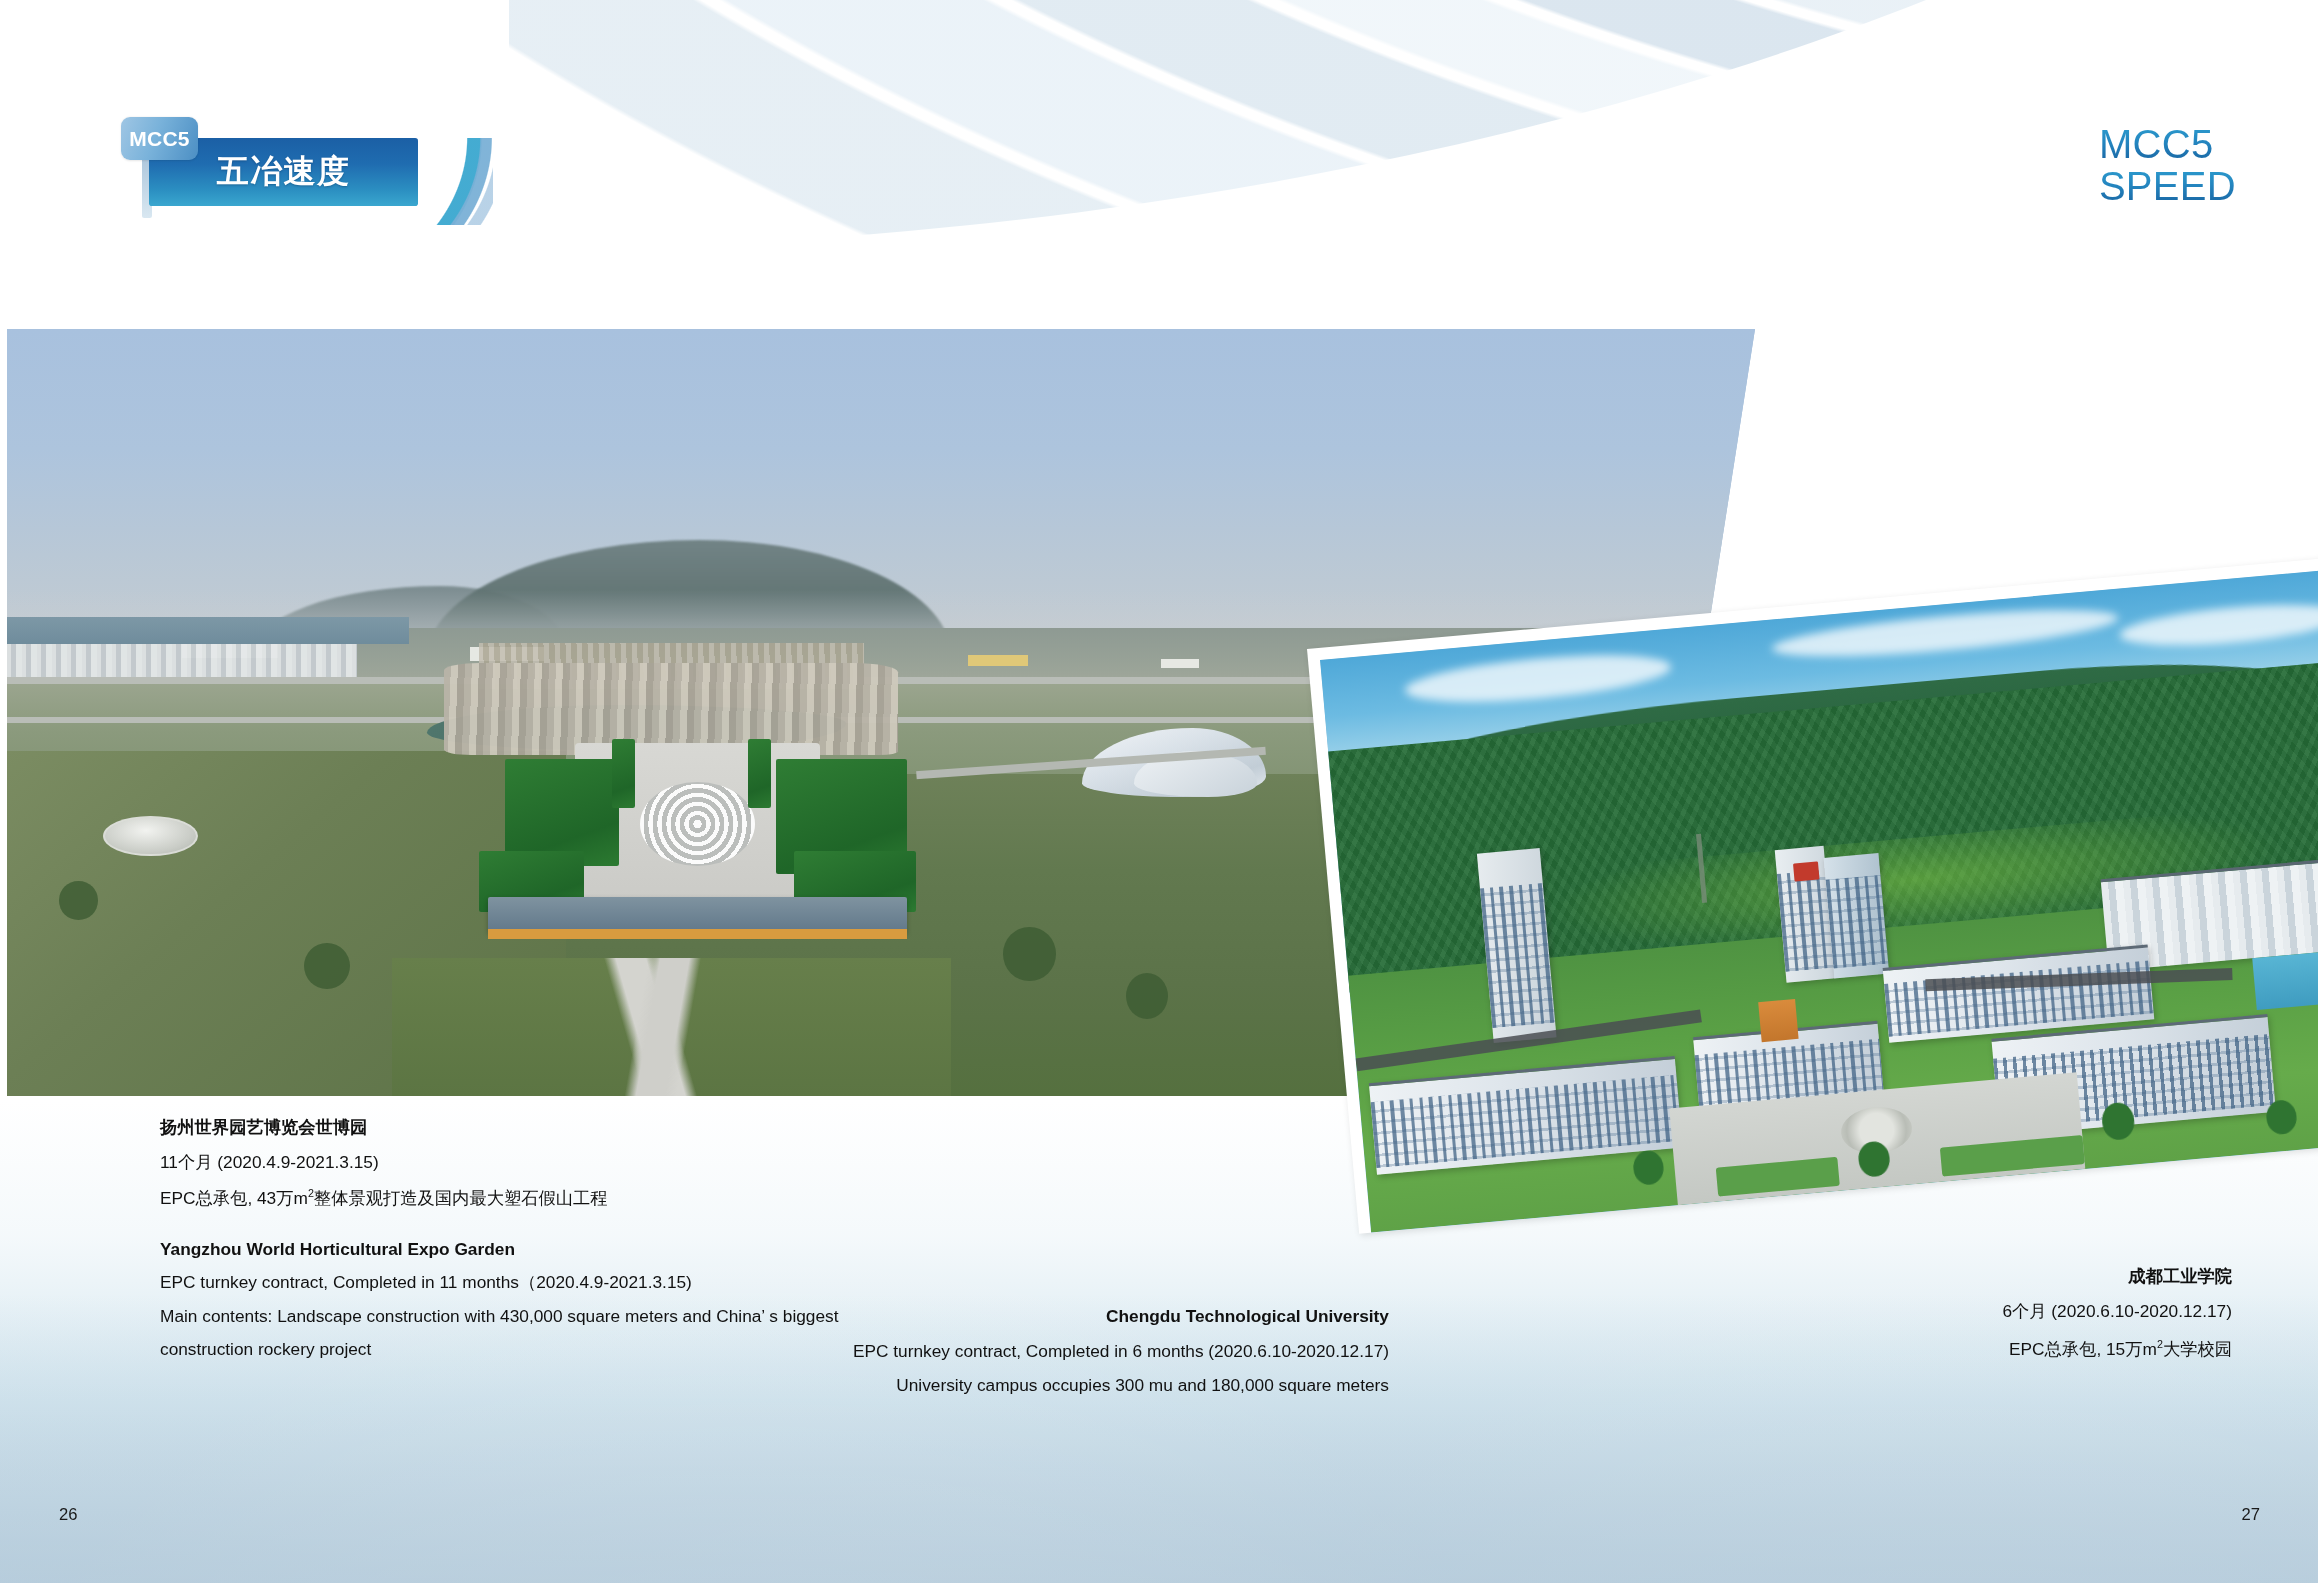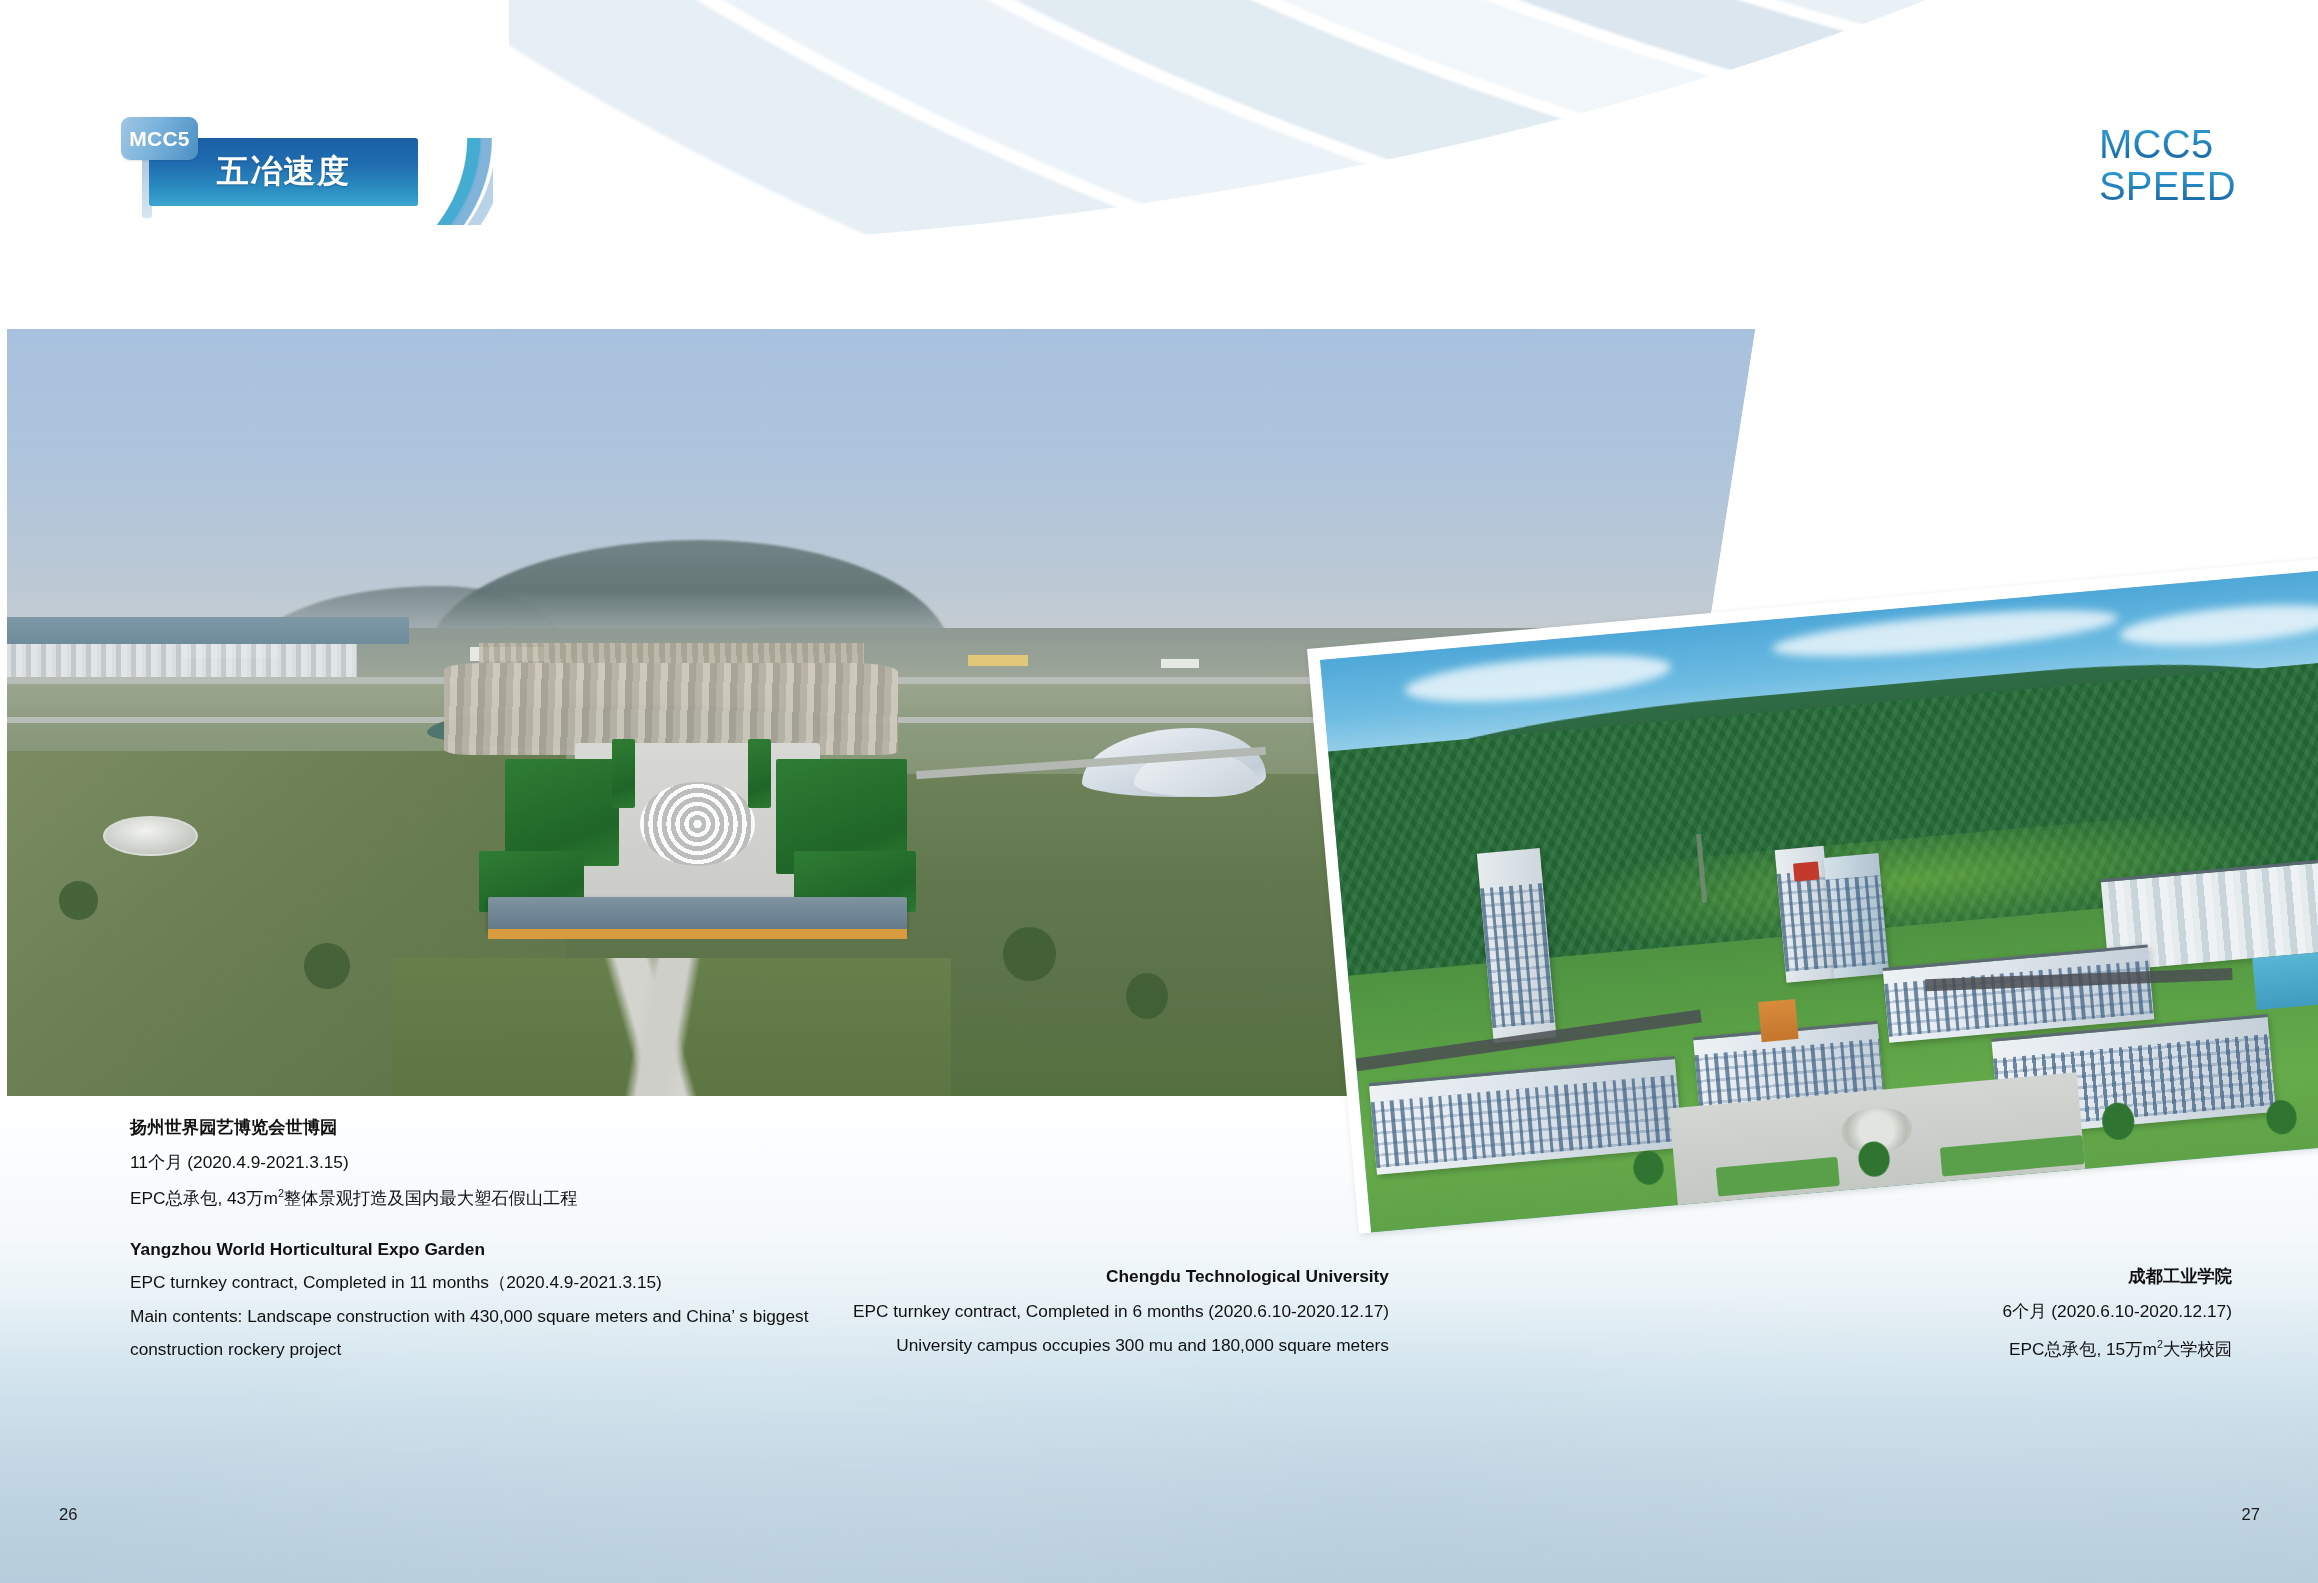--- a/index.html
+++ b/index.html
@@ -357,31 +357,31 @@
       repeating-linear-gradient(90deg,#e6ebee 0 7px,#cad4db 7px 14px,#eef2f4 14px 22px);
     border-top:3.5px solid #5a6772;
     box-shadow:1.4px 2.8px 6.2px rgba(0,0,0,0.2);
   }
   #pt-pool{
     position:absolute; left:88%; top:66%; width:12%; height:9%;
     background:linear-gradient(to bottom,#58b5d4,#3f9cc0);
   }
 
   
-  .cap{ position:absolute; color:#111111; }
+  .cap{ position:absolute; color:#111111;margin-left:30px; }
   #cap-left{ left:130px; top:1119px; width:760px; font-size:17.3px; line-height:1.0; }
   #cap-left .cap-title{ font-weight:bold; font-size:17.3px; margin-bottom:17.3px; }
   #cap-left .cap-line{ margin-bottom:17.3px; }
   #cap-left .cap-gap{ height:16.6px; }
   #cap-left .cap-title2{ font-weight:bold; margin-bottom:16px; }
   #cap-left .cap-line2{ margin-bottom:16px; }
   sup{ font-size:0.62em; vertical-align:super; }
 
   #cap-mid{
-    right:930px; top:1268px; width:691px;
+    right:930px; top:1308px; width:691px;
     text-align:right; font-size:17.3px; line-height:1.0;
   }
   #cap-mid .cap-title{ font-weight:bold; margin-bottom:17.3px; }
   #cap-mid .cap-line{ margin-bottom:17.3px; }
 
   #cap-right{
     right:87px; top:1268px; width:387px;
     text-align:right; font-size:17.3px; line-height:1.0;
   }
   #cap-right .cap-title{ font-weight:bold; margin-bottom:18px; }

